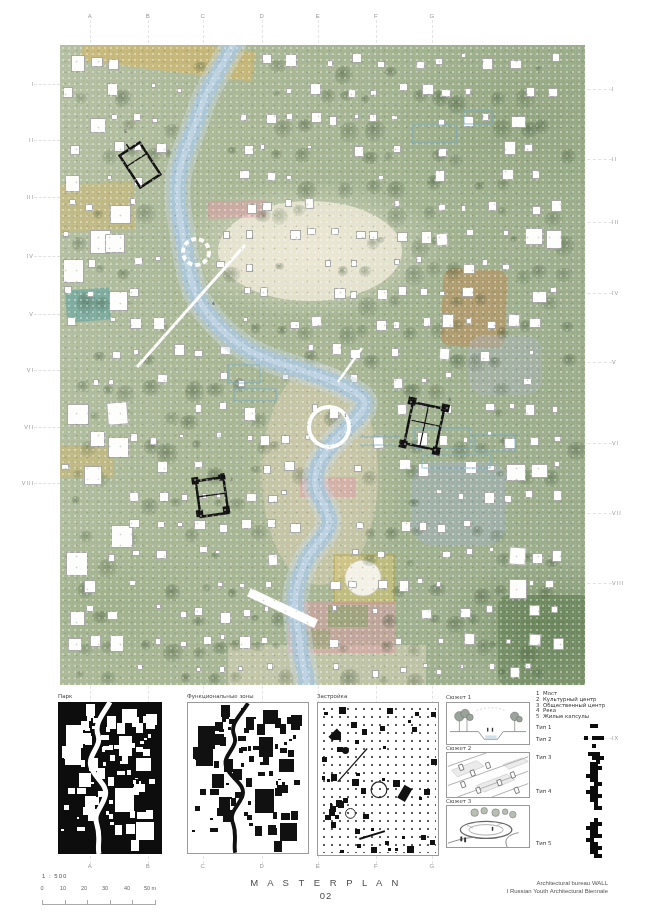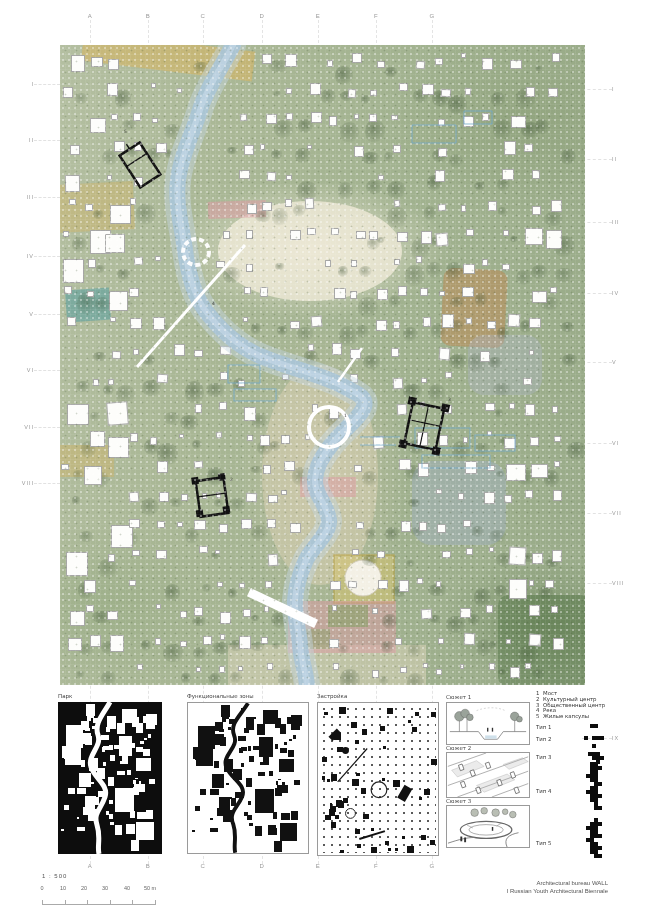--- a/index.html
+++ b/index.html
@@ -1295,19 +1295,23 @@
       <div class="scale-bar">
         <div class="scale-tick" style="left: 0px;"></div>
         <div class="scale-tick" style="left: 22.6px;"></div>
         <div class="scale-tick" style="left: 45.2px;"></div>
         <div class="scale-tick" style="left: 67.8px;"></div>
         <div class="scale-tick" style="left: 90.4px;"></div>
         <div class="scale-tick" style="left: 113px;"></div>
       </div>
     </div>
 
+  <div class="title-box">
+    <div class="title-main">M A S T E R P L A N</div>
+    <div class="title-num">02</div>
+  </div>
 
   <div class="credits">
     <div class="credit-line">Architectural bureau WALL</div>
     <div class="credit-line">I Russian Youth Architectural Biennale</div>
   </div>
 
 </div>
 
 </body></html>

